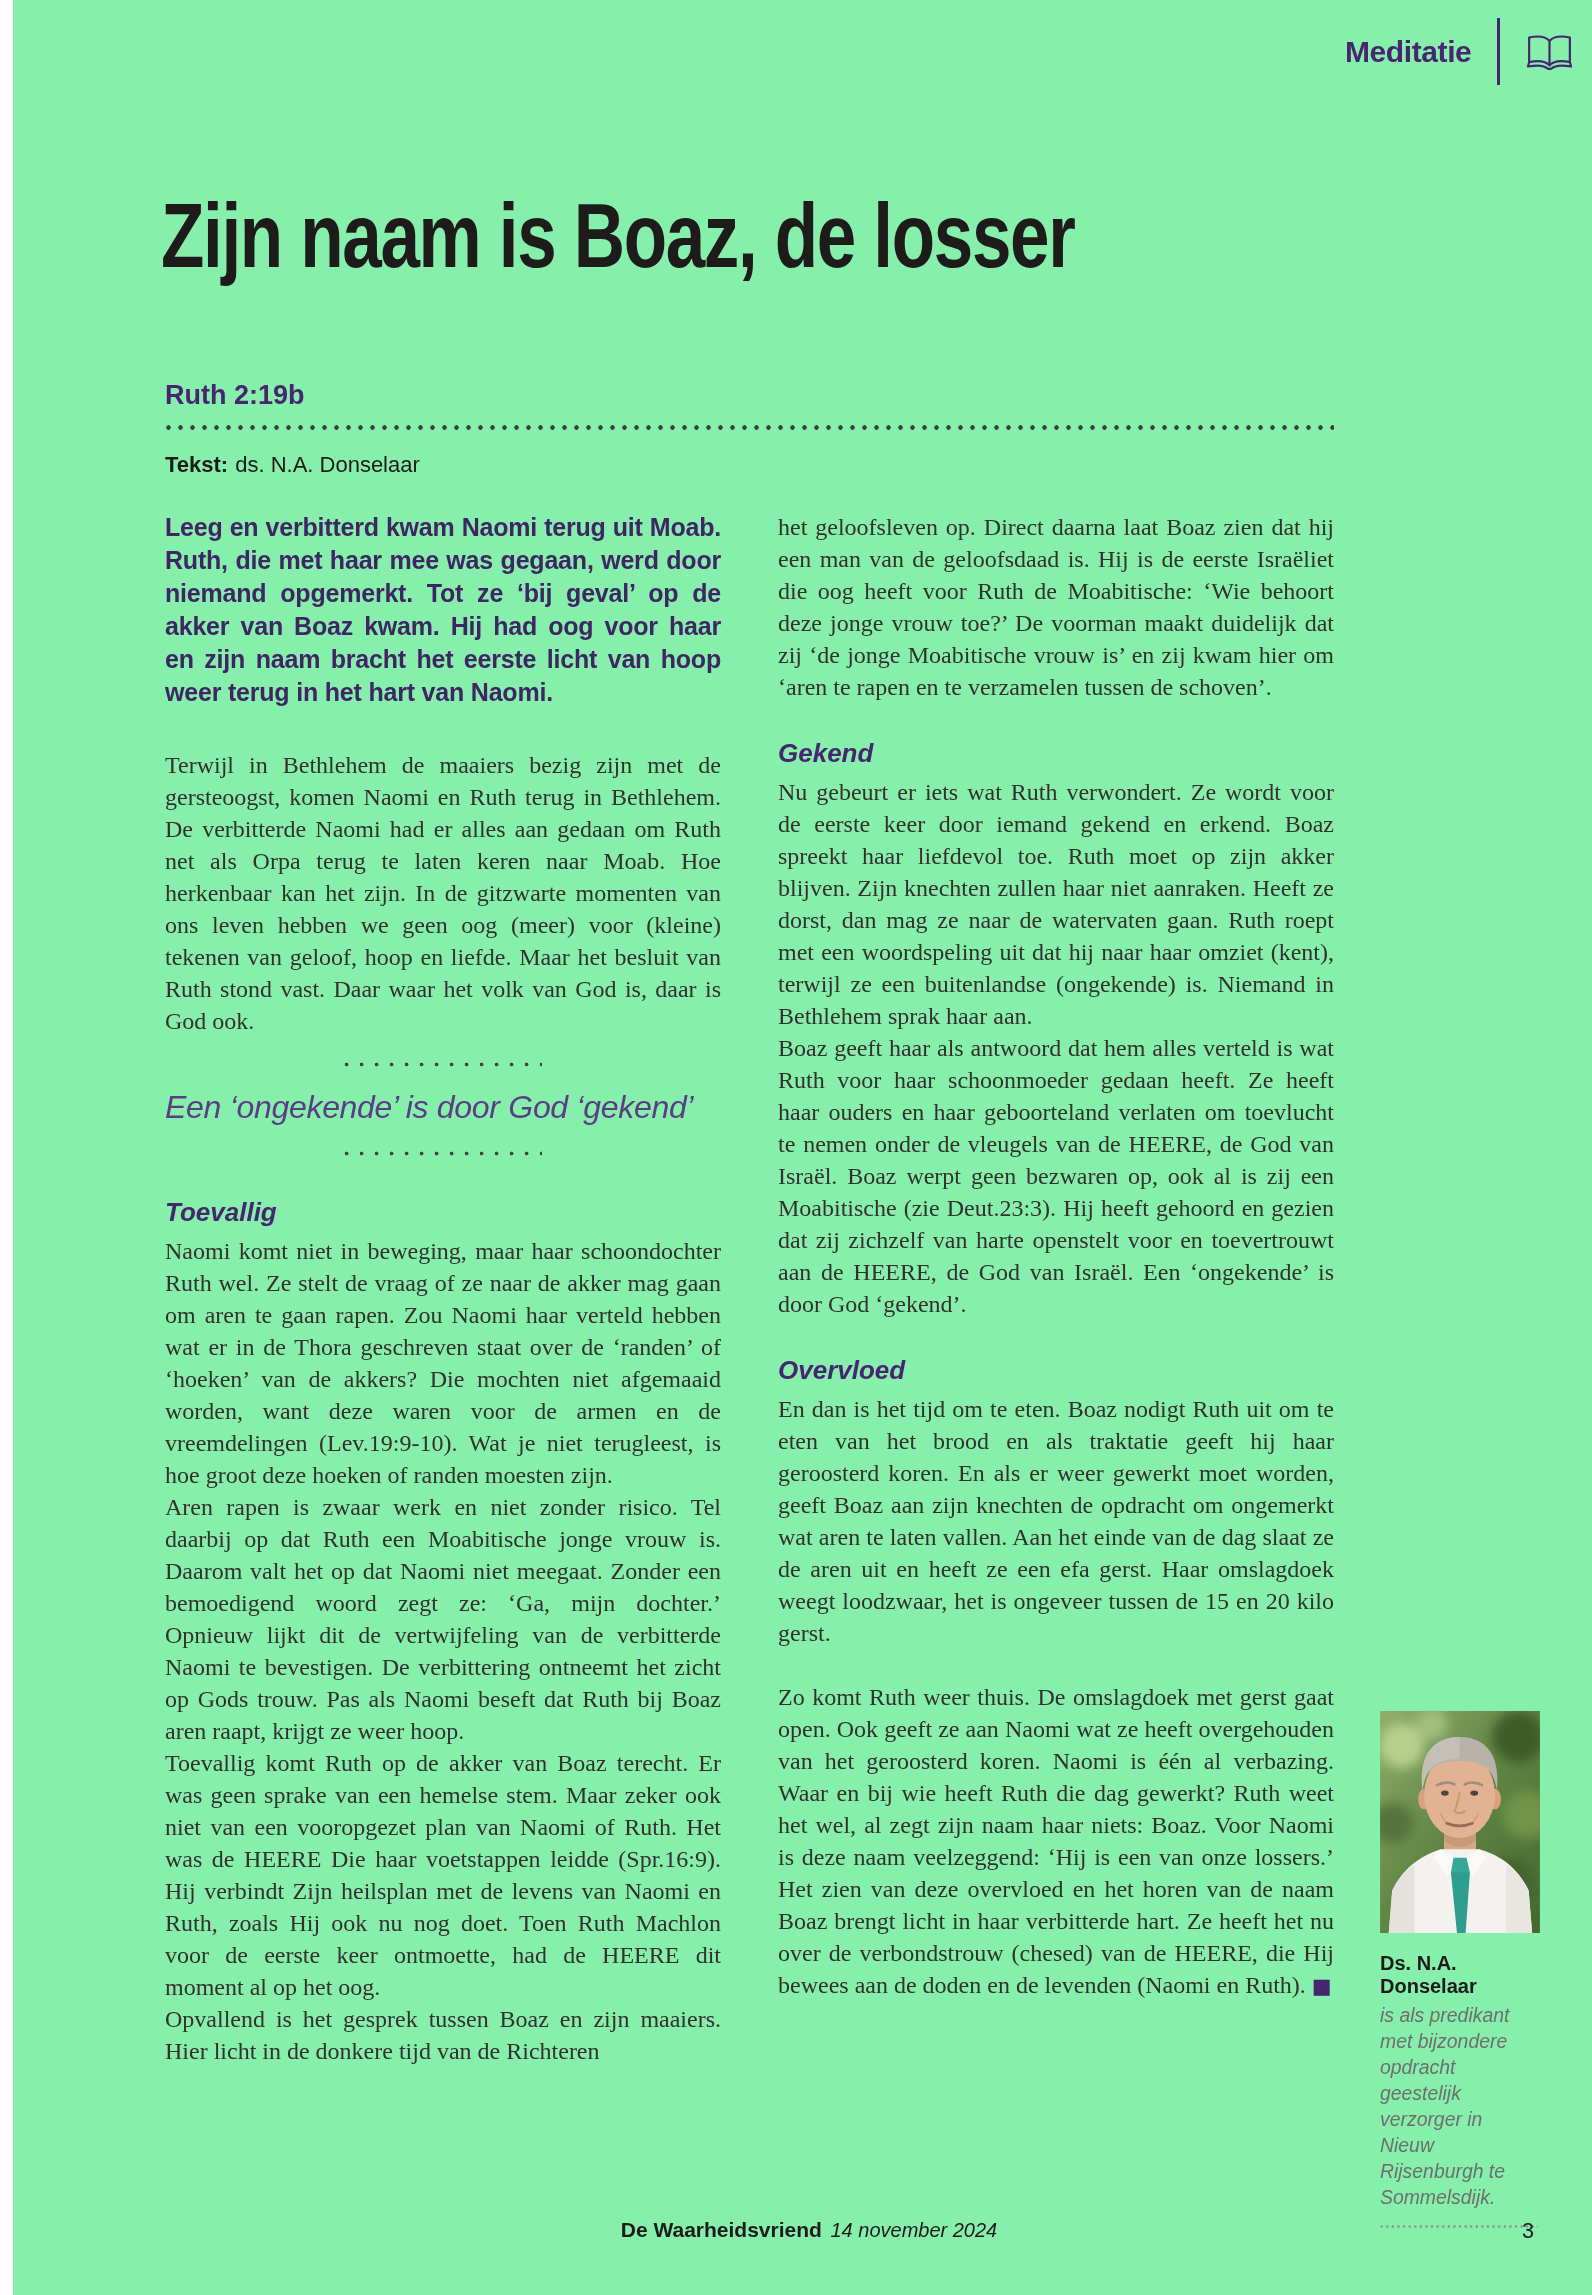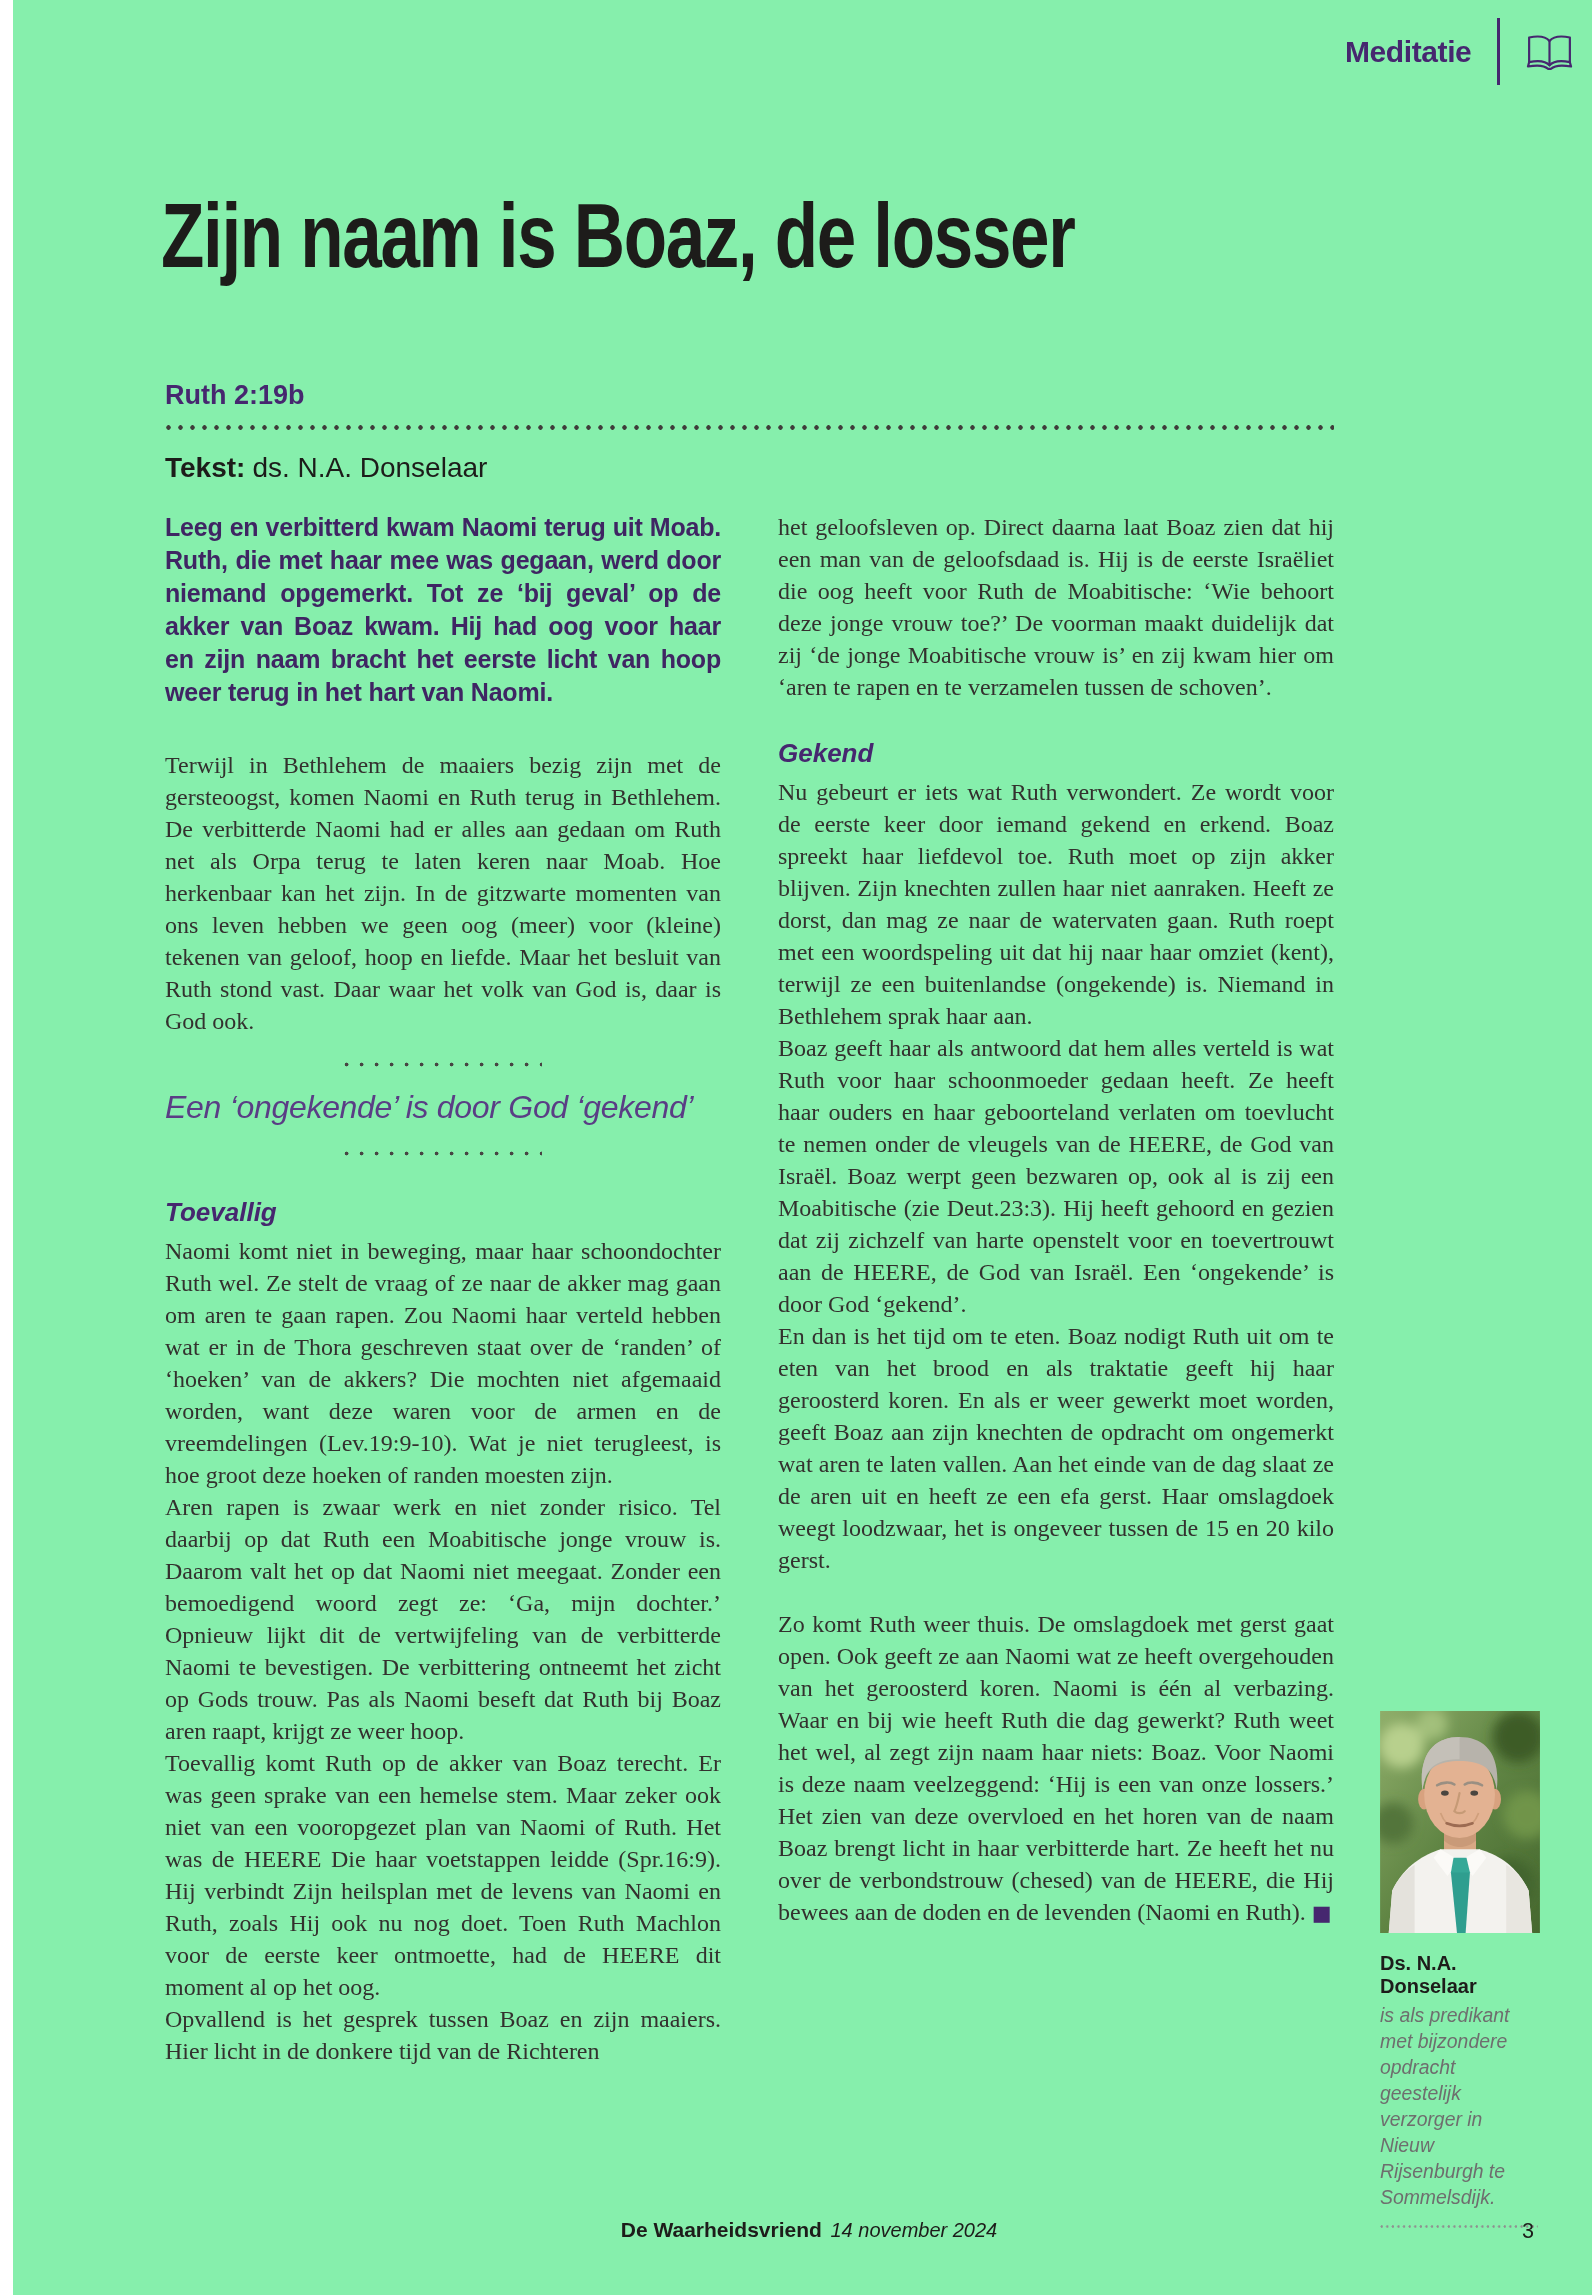--- a/index.html
+++ b/index.html
@@ -15,21 +15,21 @@
 
   
   .title { position:absolute; left:148px; top:188px; font-size:91px; font-weight:bold; color:#1d1c1a;
            letter-spacing:-1.7px; line-height:1.05; white-space:nowrap;
            transform:scaleX(0.78); transform-origin:left top; }
   .verse { position:absolute; left:152px; top:347px; font-size:26px; color:#46276f; letter-spacing:-0.3px; }
   .verse-ref { position:absolute; left:152px; top:380px; font-size:27px; font-weight:bold; color:#46276f; }
   .rule-dotted { position:absolute; left:152px; top:423px; width:1169px; height:8.6px;
                  background-image:radial-gradient(circle at 3.5px 4.3px, #3f3d3b 1.9px, transparent 2.5px);
                  background-size:12px 8.6px; background-repeat:repeat-x; }
-  .byline { position:absolute; left:152px; top:452px; font-size:28px; color:#1d1c1a;text-align:center; }
+  .byline { position:absolute; left:152px; top:452px; font-size:22px; color:#1d1c1a;text-align:center; }
   .byline b { margin-right:7px; }
 
   
   .columns { position:absolute; left:152px; top:511px; width:1169px; display:flex; gap:57px; }
   .col { width:557px; }
   .lead { font-weight:bold; color:#3f2563; font-size:25px; line-height:33px; text-align:justify;
           letter-spacing:-0.2px; margin-bottom:40px; }
   p.body { font-family:"Liberation Serif", serif; font-size:24px; line-height:32px; color:#33312e;
            text-align:justify; hyphens:auto; -webkit-hyphens:auto; }
   .sep-dots { width:198px; height:7px; margin:24px auto 0 auto;
@@ -96,20 +96,21 @@
       <p class="body">Aren rapen is zwaar werk en niet zonder risico. Tel daarbij op dat Ruth een Moabitische jonge vrouw is. Daarom valt het op dat Naomi niet meegaat. Zonder een bemoedigend woord zegt ze: ‘Ga, mijn dochter.’ Opnieuw lijkt dit de vertwijfeling van de verbitterde Naomi te bevestigen. De verbittering ontneemt het zicht op Gods trouw. Pas als Naomi beseft dat Ruth bij Boaz aren raapt, krijgt ze weer hoop.</p>
       <p class="body">Toevallig komt Ruth op de akker van Boaz terecht. Er was geen sprake van een hemelse stem. Maar zeker ook niet van een vooropgezet plan van Naomi of Ruth. Het was de HEERE Die haar voetstappen leidde (Spr.16:9). Hij verbindt Zijn heilsplan met de levens van Naomi en Ruth, zoals Hij ook nu nog doet. Toen Ruth Machlon voor de eerste keer ontmoette, had de HEERE dit moment al op het oog.</p>
       <p class="body">Opvallend is het gesprek tussen Boaz en zijn maaiers. Hier licht in de donkere tijd van de Richteren</p>
     </div>
 
     <div class="col">
       <p class="body">het geloofsleven op. Direct daarna laat Boaz zien dat hij een man van de geloofsdaad is. Hij is de eerste Israëliet die oog heeft voor Ruth de Moabitische: ‘Wie behoort deze jonge vrouw toe?’ De voorman maakt duidelijk dat zij ‘de jonge Moabitische vrouw is’ en zij kwam hier om ‘aren te rapen en te verzamelen tussen de schoven’.</p>
       <h2 class="section-heading">Gekend</h2>
       <p class="body">Nu gebeurt er iets wat Ruth verwondert. Ze wordt voor de eerste keer door iemand gekend en erkend. Boaz spreekt haar liefdevol toe. Ruth moet op zijn akker blijven. Zijn knechten zullen haar niet aanraken. Heeft ze dorst, dan mag ze naar de watervaten gaan. Ruth roept met een woordspeling uit dat hij naar haar omziet (kent), terwijl ze een buitenlandse (ongekende) is. Niemand in Bethlehem sprak haar aan.</p>
       <p class="body">Boaz geeft haar als antwoord dat hem alles verteld is wat Ruth voor haar schoonmoeder gedaan heeft. Ze heeft haar ouders en haar geboorteland verlaten om toevlucht te nemen onder de vleugels van de HEERE, de God van Israël. Boaz werpt geen bezwaren op, ook al is zij een Moabitische (zie Deut.23:3). Hij heeft gehoord en gezien dat zij zichzelf van harte openstelt voor en toevertrouwt aan de HEERE, de God van Israël. Een ‘ongekende’ is door God ‘gekend’.</p>
+      <h2 class="section-heading">Overvloed</h2>
       <p class="body">En dan is het tijd om te eten. Boaz nodigt Ruth uit om te eten van het brood en als traktatie geeft hij haar geroosterd koren. En als er weer gewerkt moet worden, geeft Boaz aan zijn knechten de opdracht om ongemerkt wat aren te laten vallen. Aan het einde van de dag slaat ze de aren uit en heeft ze een efa gerst. Haar omslagdoek weegt loodzwaar, het is ongeveer tussen de 15 en 20 kilo gerst.</p>
       <p class="body spaced"><span>Zo komt Ruth weer thuis. De omslagdoek met gerst gaat open. Ook geeft ze aan Naomi wat ze heeft overgehouden van het geroosterd koren. Naomi is één al verbazing. Waar en bij wie heeft Ruth die dag gewerkt? Ruth weet het wel, al zegt zijn naam haar niets: Boaz. Voor Naomi is deze naam veelzeggend: ‘Hij is een van onze lossers.’ Het zien van deze overvloed en het horen van de naam Boaz brengt licht in haar verbitterde hart. Ze heeft het nu over de verbondstrouw (chesed) van de HEERE, die Hij bewees aan de doden en de levenden (Naomi en Ruth).</span> <span class="endmark">■</span></p>
     </div>
 
   </div>
 
   <aside class="author-box">
     <span class="photo">
       <svg viewBox="0 0 185 257" width="160" height="222">
         <defs>

